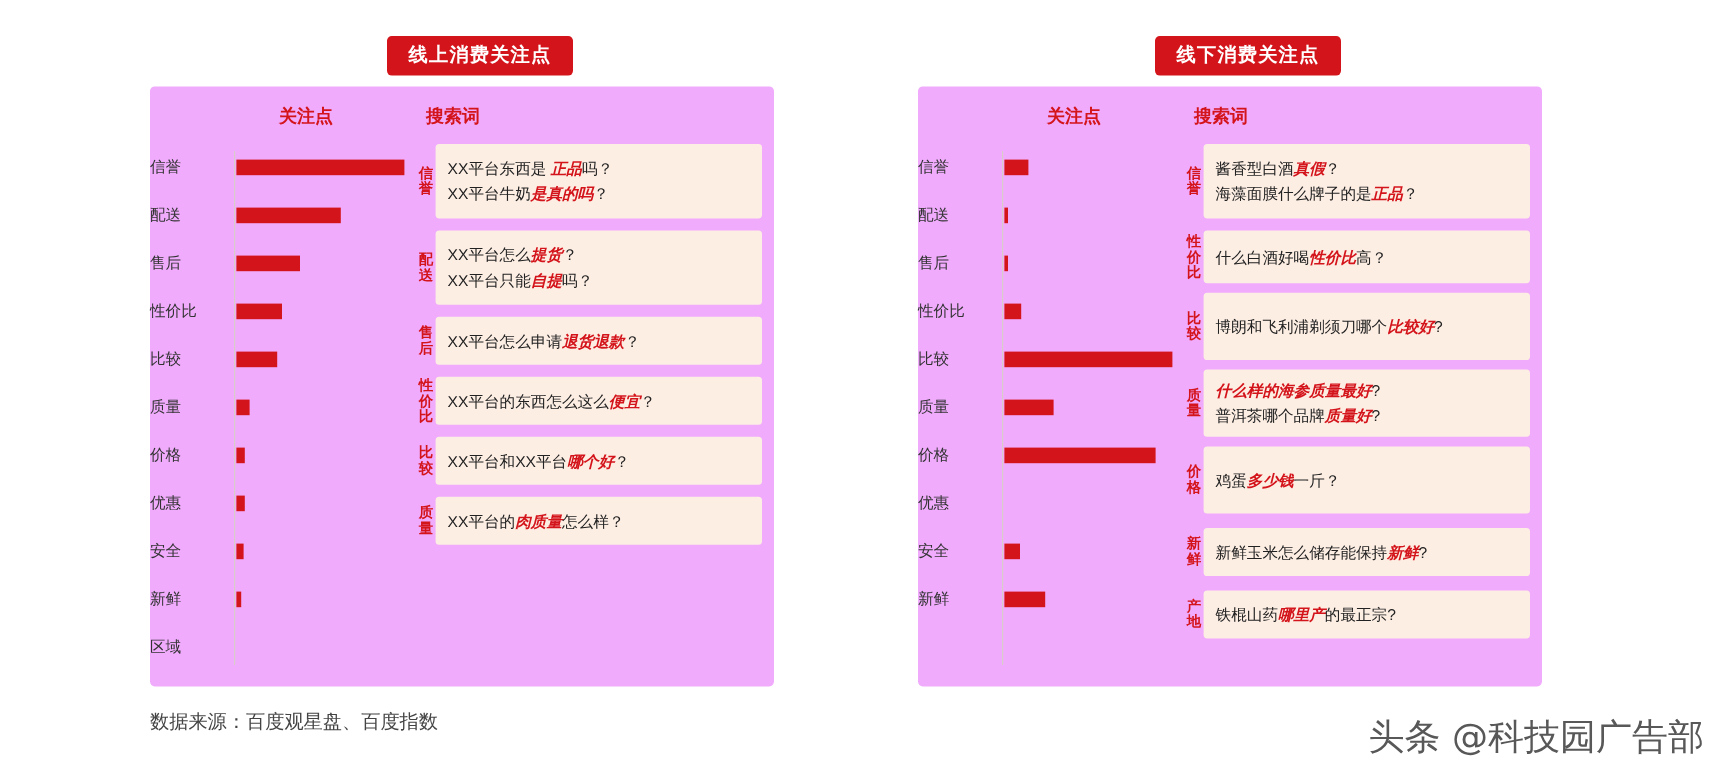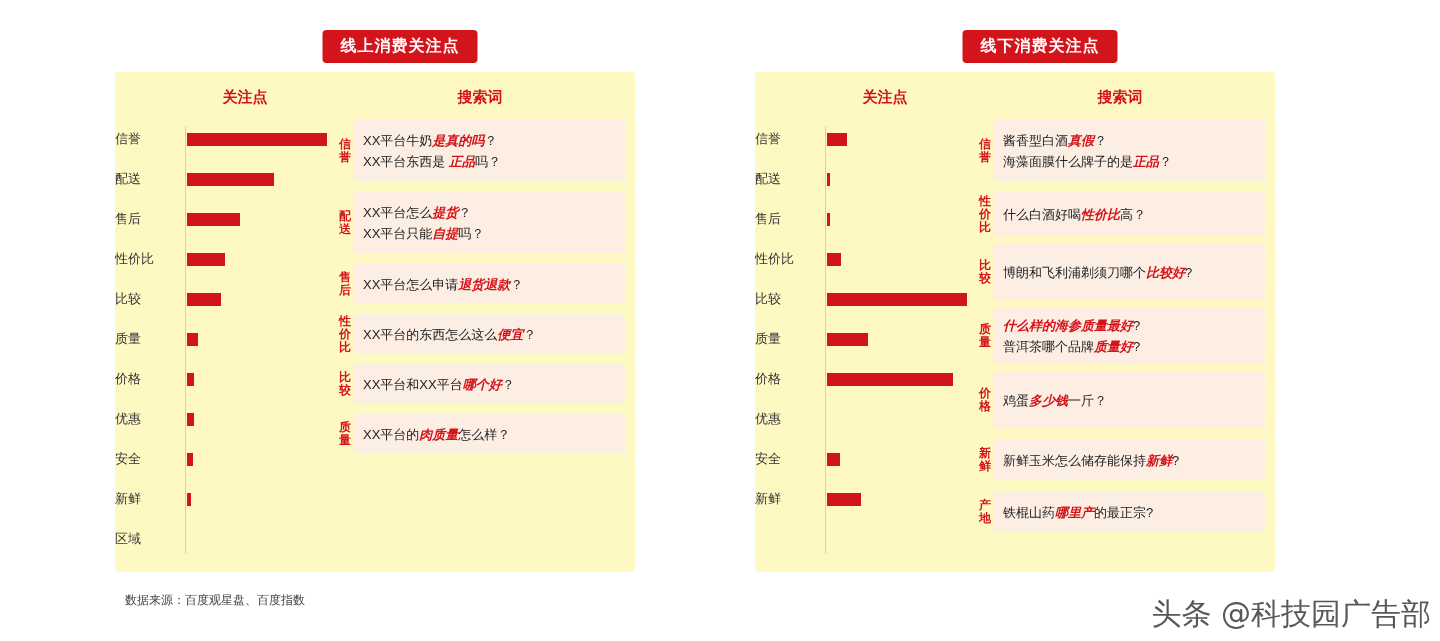--- a/index.html
+++ b/index.html
@@ -14,28 +14,28 @@
   .panel{position:absolute;top:0;width:600px;height:641px;}
   .panel.left{left:100px;}
   .panel.right{left:740px;}
 
   .pill{
     position:absolute;top:30px;left:50%;transform:translateX(-50%);
     background:#d4141b;color:#fff;font-size:16px;font-weight:bold;
     padding:6px 18px;border-radius:4px;white-space:nowrap;letter-spacing:1px;
   }
   .card{
-    position:absolute;top:72px;left:15px;width:520px;height:500px;
-    background:#fef9c3;border-radius:4px;
+    position:absolute;top:72px;left:25px;width:520px;height:500px;
+    background:#f0abfc;border-radius:4px;
   }
   .col-head{
     position:absolute;top:16px;font-size:15px;font-weight:bold;color:#d4141b;
   }
   .col-head.a{left:60px;width:140px;text-align:center;}
-  .col-head.b{left:230px;width:270px;text-align:center;}
+  .col-head.b{left:230px;width:270px;text-align:left;}
 
   
   .bars{position:absolute;left:0;top:48px;width:215px;bottom:10px;}
   .axis{position:absolute;left:70px;top:6px;bottom:8px;width:1px;background:#d8cdc9;}
   .bar-row{position:relative;height:40px;}
   .bar-label{
     position:absolute;left:0;width:62px;text-align:left;top:10px;
     font-size:13px;color:#333;
   }
   .bar{
@@ -50,24 +50,24 @@
     display:flex;align-items:center;justify-content:center;text-align:center;
     letter-spacing:0px;
   }
   .term-box{
     flex:1;background:#fdeee4;border-radius:3px;
     padding:8px 10px;font-size:13px;line-height:21px;color:#222;
     display:flex;flex-direction:column;justify-content:center;
   }
   .term-box em{font-style:italic;font-weight:bold;color:#d4141b;}
   .source{
-    position:absolute;left:25px;top:592px;font-size:12px;color:#444;
+    position:absolute;left:25px;top:592px;font-size:16px;color:#444;
   }
   .watermark{
-    position:absolute;right:9px;bottom:6px;font-size:30px;color:#4a4a4a;
+    position:absolute;right:20px;bottom:6px;font-size:30px;color:#4a4a4a;
     font-family:"DejaVu Sans",sans-serif;opacity:.92;white-space:nowrap;
   }
 </style>
 </head>
 <body>
 
 <div class="panel left">
   <div class="pill">线上消费关注点</div>
   <div class="card">
     <div class="col-head a">关注点</div>
@@ -121,22 +121,22 @@
         </div>
     </div>
     <div class="terms">
       <div id="terms-0">
           <div class="term-block" style="top: 0px; height: 62px; left: 0px; right: 0px;">
             <div class="term-tag">
               <span style="display: block; white-space: pre; line-height: 13px;">信
 誉</span>
             </div>
             <div class="term-box">
+              <div><span>XX平台东西是 </span><em>正品</em><span>吗？</span></div>
               <div><span>XX平台牛奶</span><em>是真的吗</em><span>？</span></div>
-              <div><span>XX平台东西是 </span><em>正品</em><span>吗？</span></div>
             </div>
           </div>
           <div class="term-block" style="top: 72px; height: 62px; left: 0px; right: 0px;">
             <div class="term-tag">
               <span style="display: block; white-space: pre; line-height: 13px;">配
 送</span>
             </div>
             <div class="term-box">
               <div><span>XX平台怎么</span><em>提货</em><span>？</span></div>
               <div><span>XX平台只能</span><em>自提</em><span>吗？</span></div>

